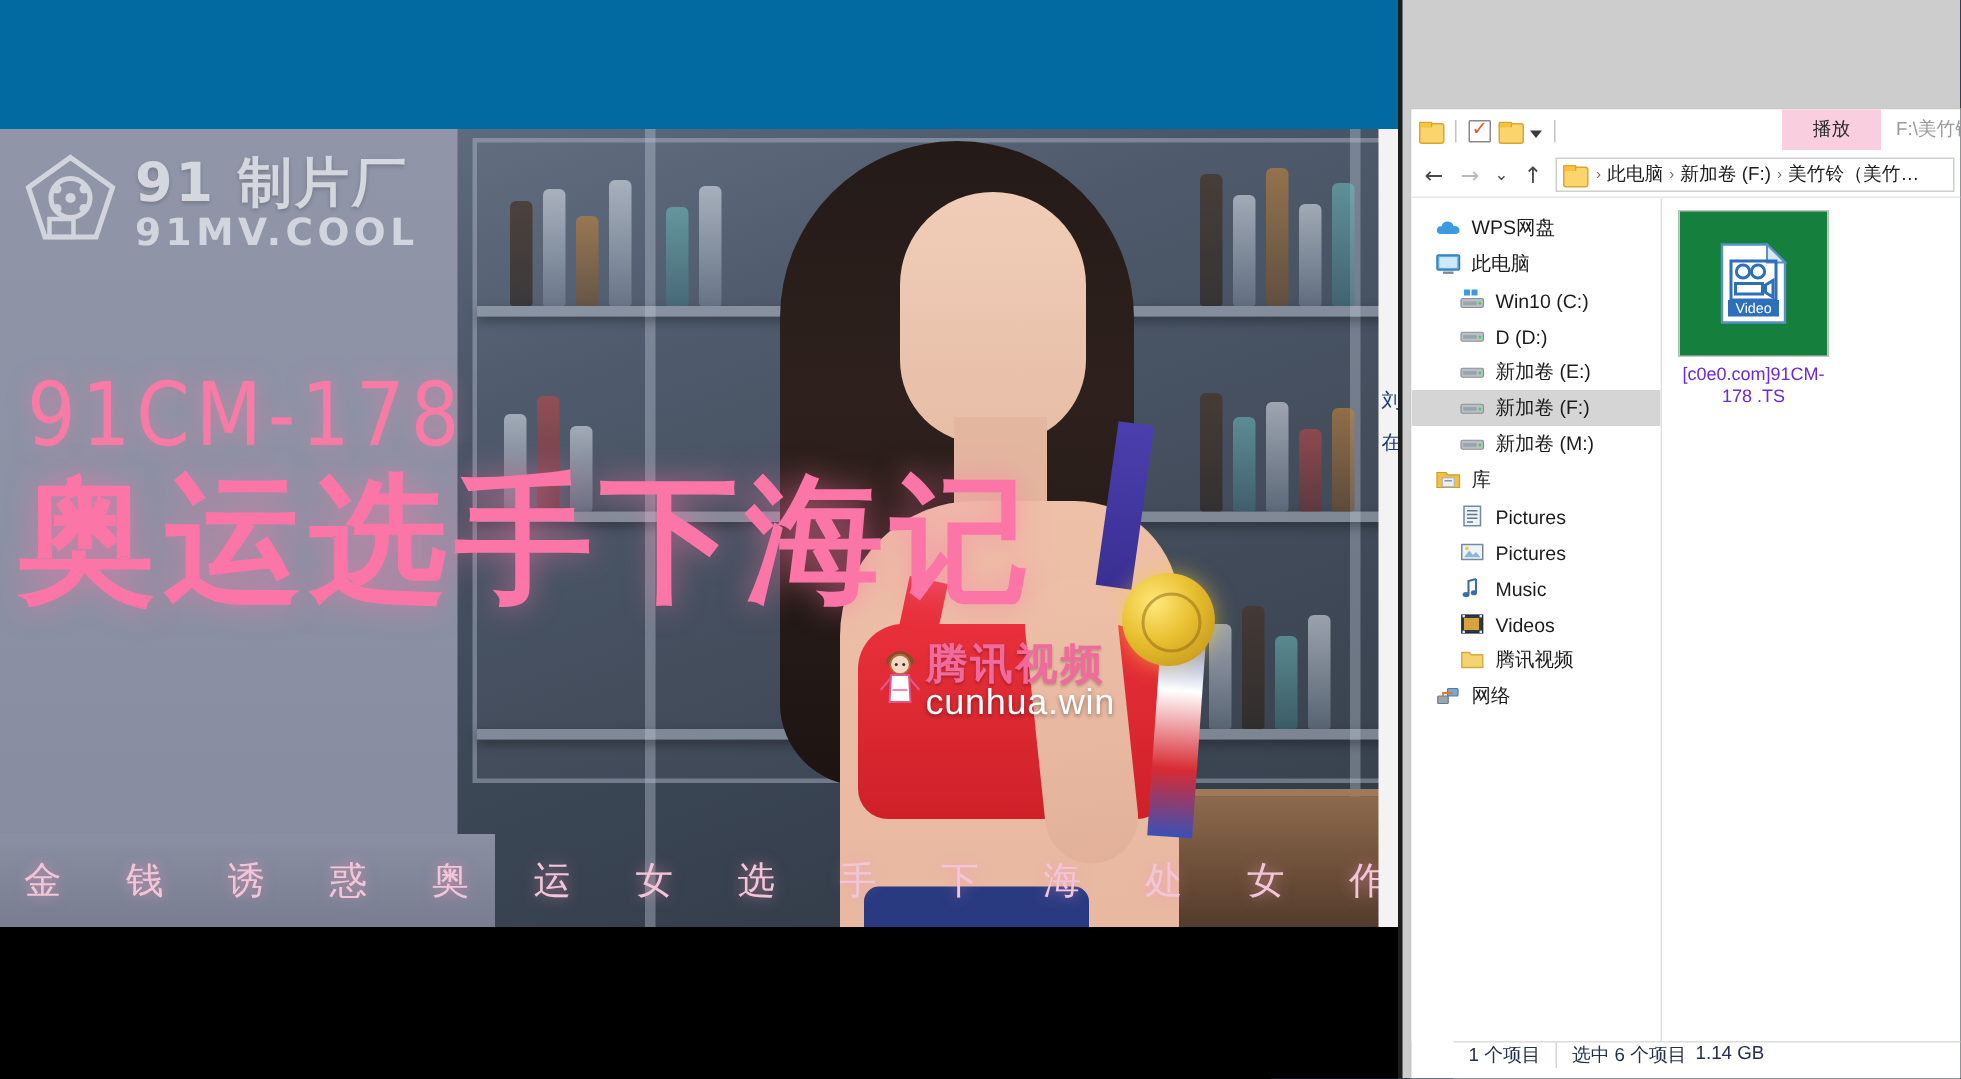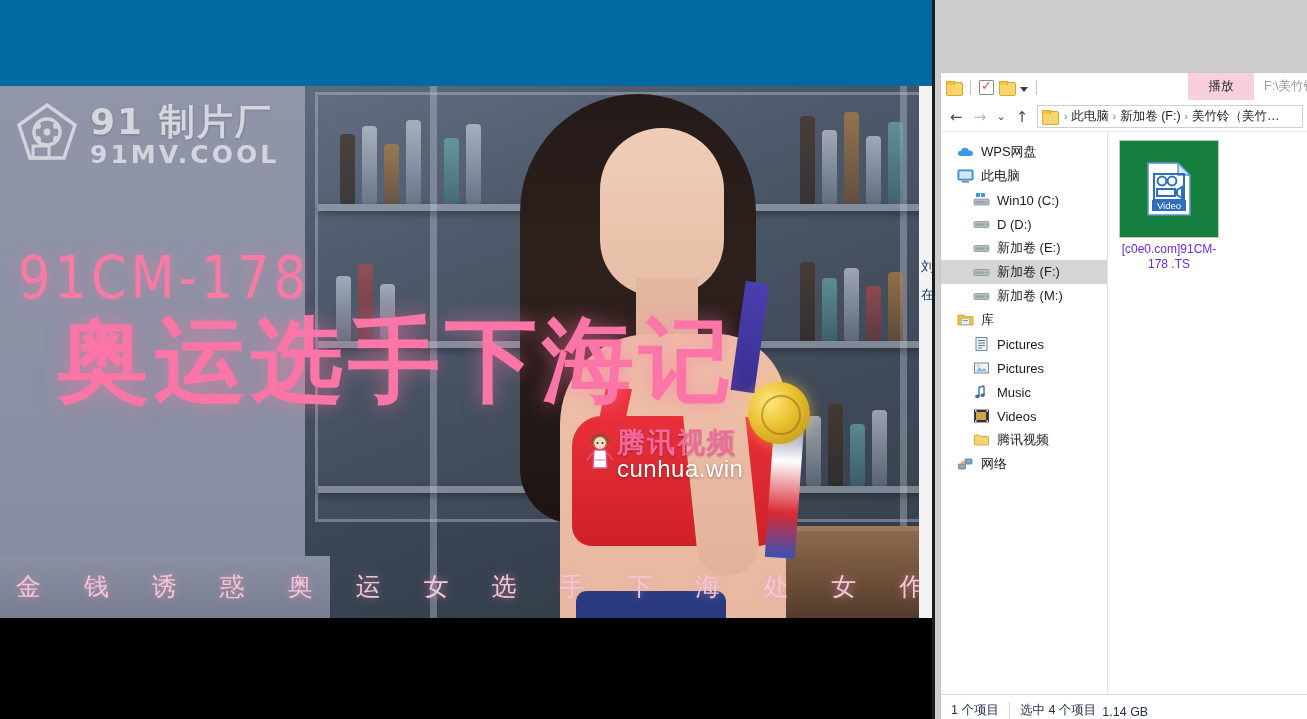--- a/index.html
+++ b/index.html
@@ -93,21 +93,20 @@
     letter-spacing: 4px; font-family: "DejaVu Sans", sans-serif;
     text-shadow: 0 0 14px rgba(247,123,165,0.55);
     transform: scaleY(1.15);
   }
   #main-title {
     position: absolute; left: 12px; top: 228px;
     font-size: 92px; font-weight: 700; color: #fb76a6;
     letter-spacing: 5px; line-height: 1;
     text-shadow: 0 0 20px rgba(251,118,166,0.6);
     white-space: nowrap;
-    margin-left: 45px;
   }
   #sub-title {
     position: absolute; left: 16px; top: 484px;
     font-size: 25px; font-weight: 500; color: #f2c6d8;
     letter-spacing: 18px; white-space: nowrap;
     text-shadow: 0 0 9px rgba(245,150,190,0.6);
   }
 
   
   .model-hair {
@@ -311,22 +310,22 @@
   }
   .vid-icon { width: 46px; height: 54px; position: relative; }
   .file-label {
     margin-top: 4px; font-size: 12px; color: #6d28d9; text-align: center;
     line-height: 15px; width: 96px; word-break: break-all;
   }
 
   
   .statusbar {
     height: 25px; flex: 0 0 25px; border-top: 1px solid #dcdcdc;
-    display: flex; align-items: flex-end; gap: 0px;
-    font-size: 12.5px; color: #22304e; background: #ffffff; padding-left: 10px;
+    display: flex; align-items: flex-start; gap: 0px;
+    font-size: 12.5px; color: #22304e; background: #ffffff; padding-left: 10px; margin-left: 28px;
   }
   .status-sep { width: 1px; height: 17px; background: #d4d4d4; margin: 0 10px; }
 </style>
 </head>
 <body>
 
 <div id="screen">
 
   <div id="backdrop-window">
     <div class="edge"></div>
@@ -646,19 +645,19 @@
             </div>
           </div>
           <div class="file-label">[c0e0.com]91CM-178 .TS</div>
         </div>
       </div>
     </div>
 
     <div class="statusbar">
       <span>1 个项目</span>
       <span class="status-sep"></span>
-      <span>选中 4 个项目</span>
+      <span>选中 6 个项目</span>
       <span style="width:6px;"></span>
       <span>1.14 GB</span>
     </div>
 
   </div>
 </div>
 
 </body></html>

